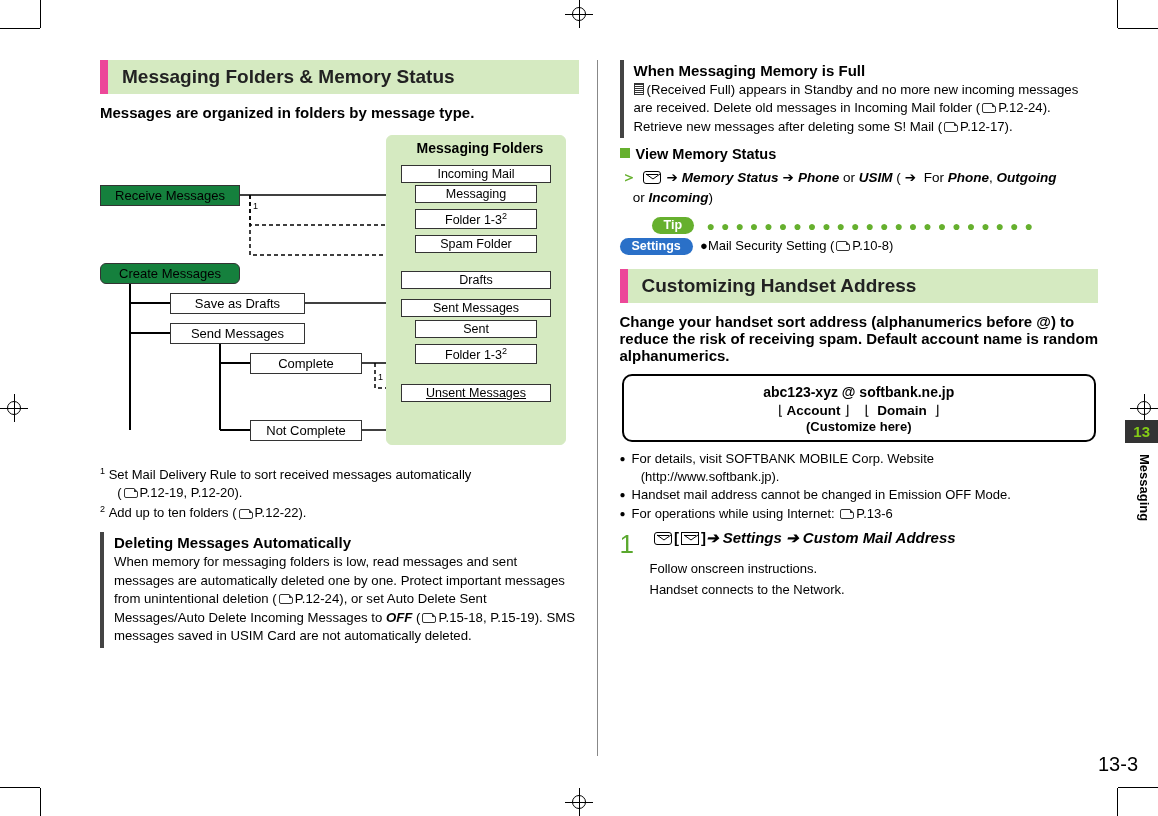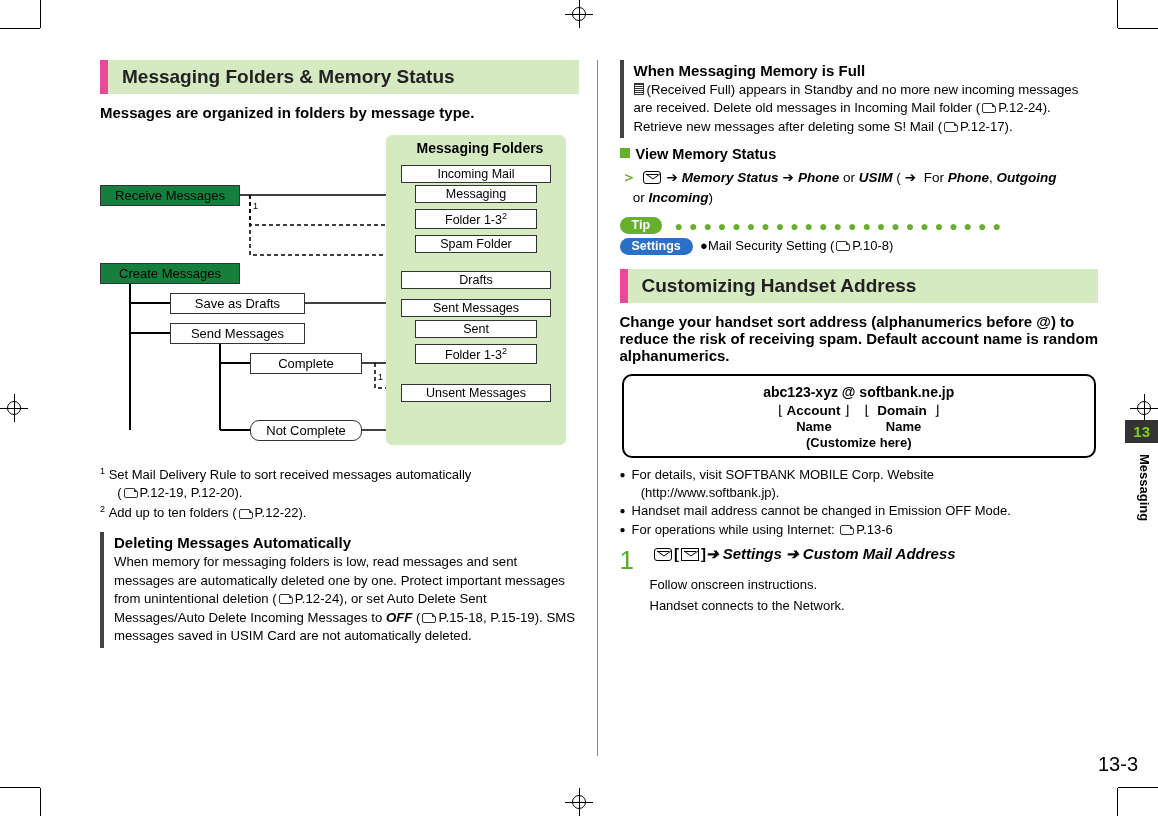--- a/index.html
+++ b/index.html
@@ -114,21 +114,21 @@
     height:0;
     transform-origin: top center;
   }
   .mail-icon svg { position:absolute; top:1px; left:1px; }
 
   .pill {
     display:inline-block; color:#fff; font-weight:700;
     border-radius: 11px; padding: 1px 12px 2px; font-size:12.5px;
     vertical-align: middle;
   }
-  .pill-tip { background:#66b02e; }
+  .pill-tip { background:#66b02e;margin-left:32px; }
   .pill-set { background:#2a70c8; }
   .dotsrow { display:inline-block; vertical-align:middle; margin-left:8px; letter-spacing:6px; color:#66b02e; font-size:14px; }
   .setline { font-size:13px; margin:4px 0 14px 0;}
 
   .address-box {
     border: 2px solid #000; border-radius: 10px;
     padding: 8px 10px 6px; margin: 10px 2px 8px 2px;
     text-align:center;
   }
   .addr-main { font-weight:700; font-size:14px; }
@@ -227,37 +227,37 @@
         <line x1="262" y1="228" x2="318" y2="228" stroke="#000" stroke-width="1.5" marker-end="url(#arr)"></line>
 
         <polyline points="275,228 275,253 316,253" stroke="#000" stroke-width="1.5" fill="none" stroke-dasharray="4 3" marker-end="url(#arr)"></polyline>
         <text x="278" y="245" font-size="9">1</text>
 
         <line x1="120" y1="295" x2="150" y2="295" stroke="#000" stroke-width="2"></line>
         <line x1="262" y1="295" x2="300" y2="295" stroke="#000" stroke-width="1.5" marker-end="url(#arr)"></line>
       </svg>
 
       <div class="dbox dbox-grey" style="left:0; top:50px; width:140px;">Receive Messages</div>
-      <div class="dbox dbox-grey" style="left:0; top:128px; width:140px;">Create Messages</div>
+      <div class="dbox dbox-grey" style="left:0; top:128px; width:140px;border-radius:6px;">Create Messages</div>
       <div class="dbox" style="left:70px; top:158px; width:135px;">Save as Drafts</div>
       <div class="dbox" style="left:70px; top:188px; width:135px;">Send Messages</div>
       <div class="dbox" style="left:150px; top:218px; width:112px;">Complete</div>
-      <div class="dbox" style="left:150px; top:285px; width:112px;border-radius:9px;">Not Complete</div>
+      <div class="dbox" style="left:150px; top:285px; width:112px;">Not Complete</div>
 
       <div class="folders-box" style="left:286px; top:0; width:180px; height:310px;">
         <div class="folders-title">Messaging Folders</div>
         <div class="subbox" style="margin-bottom:1px;">Incoming Mail</div>
         <div class="subbox" style="margin:2px 28px;">Messaging</div>
         <div class="subbox" style="margin:6px 28px;"><span>Folder 1-3</span><span class="sup">2</span></div>
         <div class="subbox" style="margin:6px 28px;">Spam Folder</div>
         <div class="subbox" style="margin-top:18px;">Drafts</div>
         <div class="subbox" style="margin-top:10px;">Sent Messages</div>
         <div class="subbox" style="margin:2px 28px;text-align:center;">Sent</div>
         <div class="subbox" style="margin:6px 28px;"><span>Folder 1-3</span><span class="sup">2</span></div>
-        <div class="subbox" style="margin-top:20px;">Unsent Messages</div>
+        <div class="subbox" style="margin-top:20px;text-decoration:underline;">Unsent Messages</div>
       </div>
     </div>
 
     <div class="foot">
       <span class="sup2">1</span>&nbsp;<span>Set Mail Delivery Rule to sort received messages automatically</span><br>
       &nbsp;&nbsp;(<span class="pageref-icon"></span><span>P.12-19, P.12-20).</span>
     </div>
     <div class="foot">
       <span class="sup2">2</span>&nbsp;<span>Add up to ten folders (</span><span class="pageref-icon"></span><span>P.12-22).</span>
     </div>
@@ -296,23 +296,20 @@
 
     <div class="section-bar">Customizing Handset Address</div>
     <div class="lead" style="margin-bottom:6px">Change your handset sort address (alphanumerics before @) to reduce the risk of receiving spam. Default account name is random alphanumerics.</div>
 
     <div class="address-box">
       <div class="addr-main">abc123-xyz @ softbank.ne.jp</div>
       <div class="addr-row2">
         <span class="bracket">⌊</span> <span>Account</span> <span class="bracket">⌋</span>
         &nbsp;&nbsp;
         <span class="bracket">⌊</span>&nbsp;&nbsp;<span>Domain</span>&nbsp;&nbsp;<span class="bracket">⌋</span>
-      </div>
-      <div class="addr-row3">
-        <span>Name</span>&nbsp;&nbsp;&nbsp;&nbsp;&nbsp;&nbsp;&nbsp;&nbsp;&nbsp;&nbsp;&nbsp;&nbsp;&nbsp;&nbsp;&nbsp;<span>Name</span>
       </div>
       <div class="addr-row4">(Customize here)</div>
     </div>
 
     <ul class="bullets">
       <li><span>For details, visit SOFTBANK MOBILE Corp. Website</span><br>&nbsp;&nbsp;<span>(http://www.softbank.jp).</span></li>
       <li>Handset mail address cannot be changed in Emission OFF Mode.</li>
       <li><span>For operations while using Internet: </span><span class="pageref-icon"></span><span>P.13-6</span></li>
     </ul>
 

